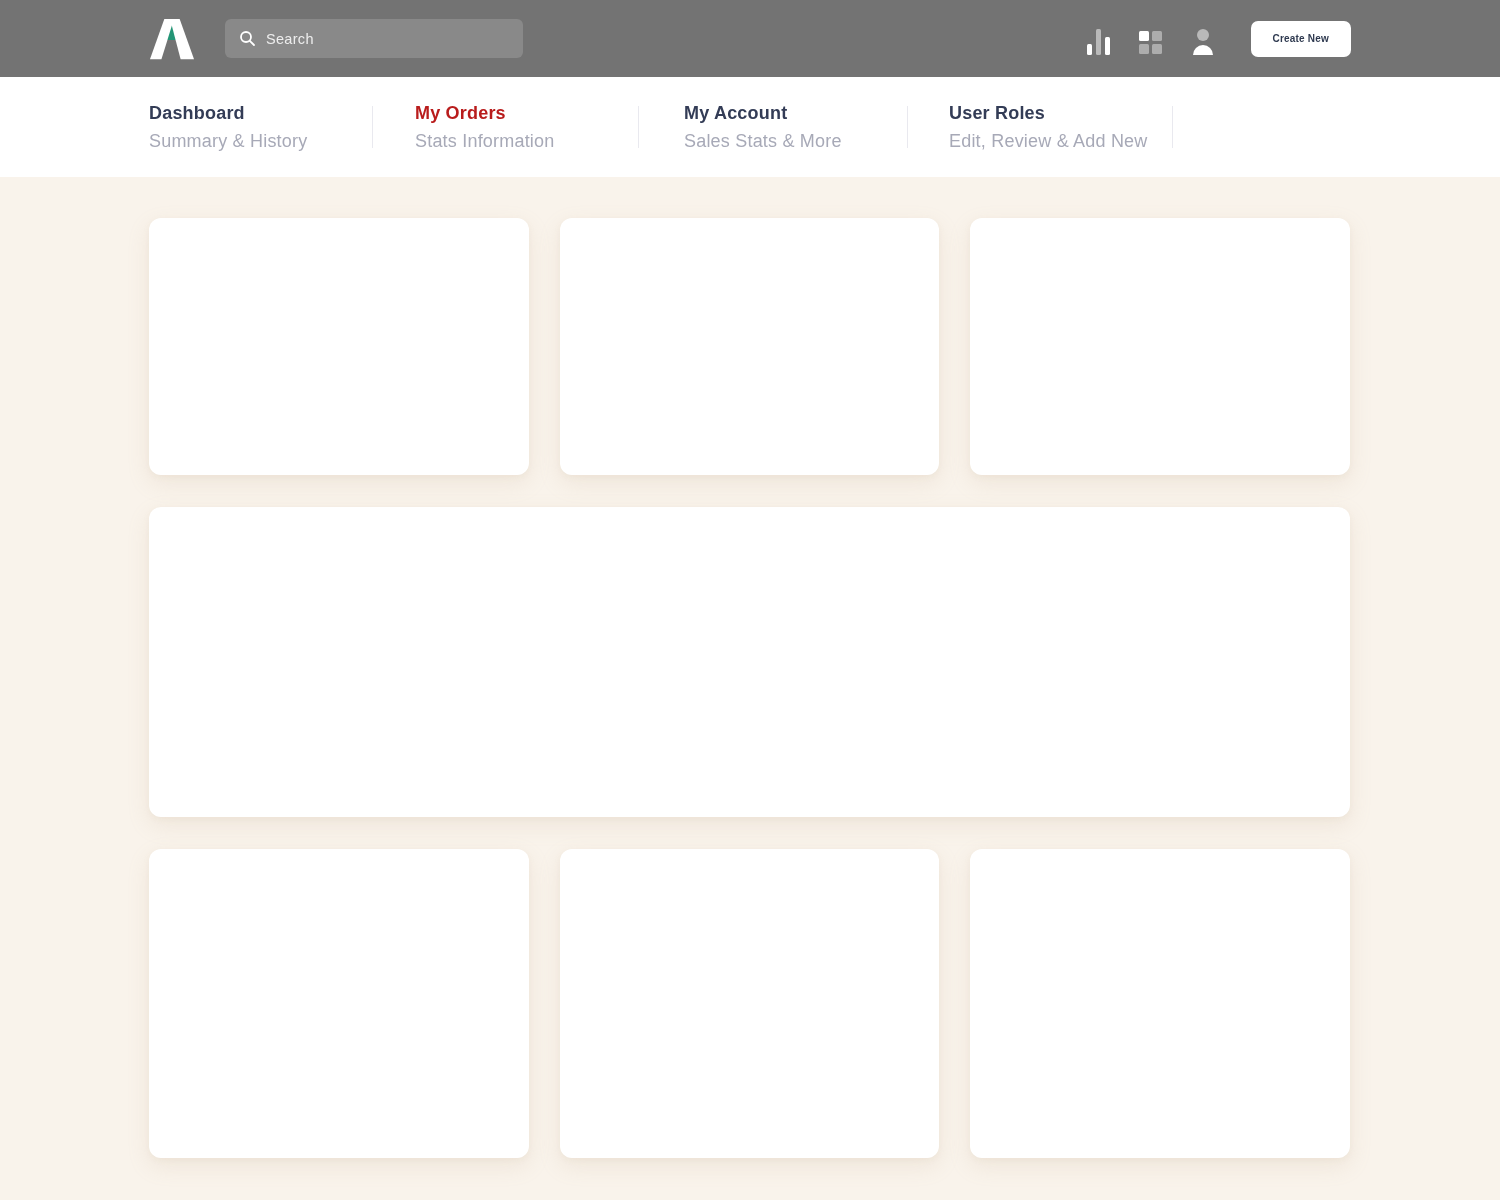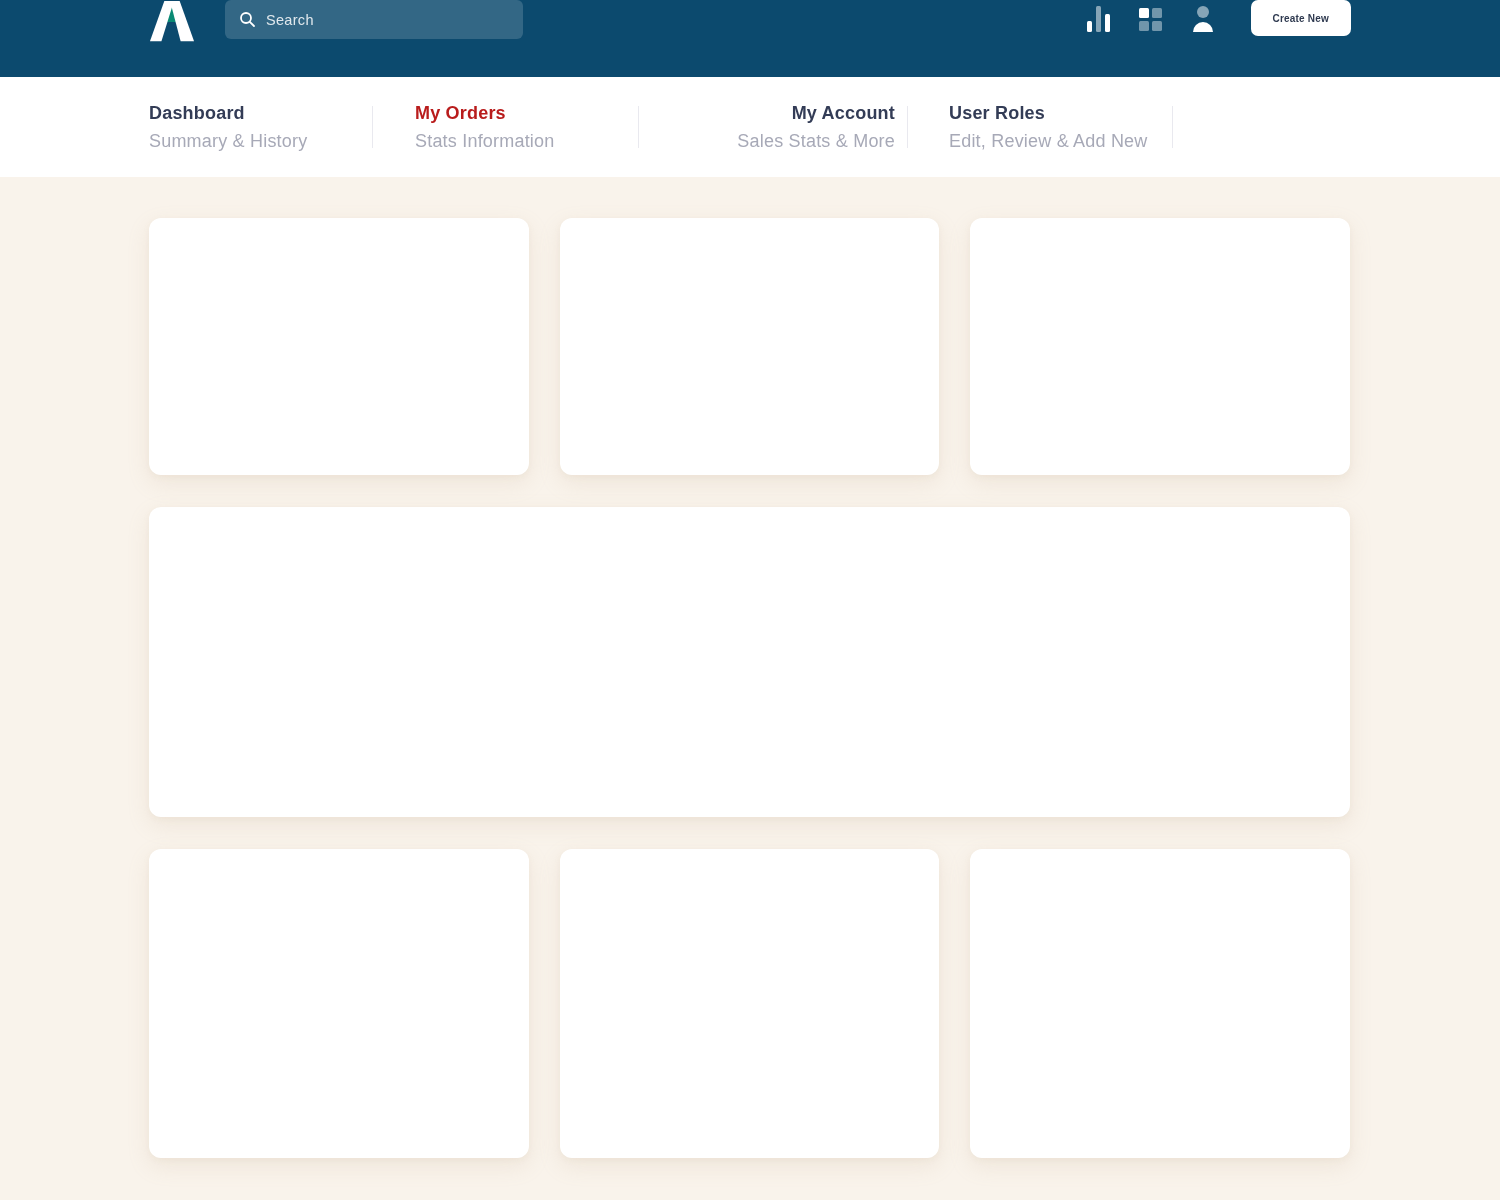--- a/index.html
+++ b/index.html
@@ -6,23 +6,23 @@
   html,body { width:1500px; height:1200px; }
   body {
     font-family:"Liberation Sans", sans-serif;
     background:#f9f3eb;
     overflow:hidden;
   }
 
   
   .app-header {
     height:77px;
-    background:#0c4a6e;
+    background:#737373;
     display:flex;
-    align-items:flex-start;
+    align-items:center;
     padding:0 149px;
   }
   .logo-wrap { width:46px; height:42px; flex:0 0 auto; cursor:pointer; }
   .search-box {
     margin-left:30px;
     width:298px; height:39px;
     background:rgba(255,255,255,0.16);
     border-radius:6px;
     display:flex; align-items:center;
     padding:0 14px;
@@ -62,21 +62,21 @@
   .nav-tab .tab-title {
     font-size:18px; font-weight:bold; color:#333c56; letter-spacing:.2px;
   }
   .nav-tab.active .tab-title { color:#b91c1c; }
   .nav-tab .tab-sub {
     margin-top:7px;
     font-size:18px; color:#a7a9b7; letter-spacing:.2px;
   }
   .tab-1 { width:211px; }
   .tab-2 { width:241px; padding-left:30px; }
-  .tab-3 { width:244px; padding-left:33px;text-align:right; }
+  .tab-3 { width:244px; padding-left:33px; }
   .tab-4 { width:240px; padding-left:29px; }
   .tab-5 { padding-left:32px; }
   .tab-divider { width:1px; height:42px; background:#e9e9ef; flex:0 0 auto; }
 
   
   .content {
     padding:41px 150px 42px 149px;
   }
   .card-grid {
     display:grid;

